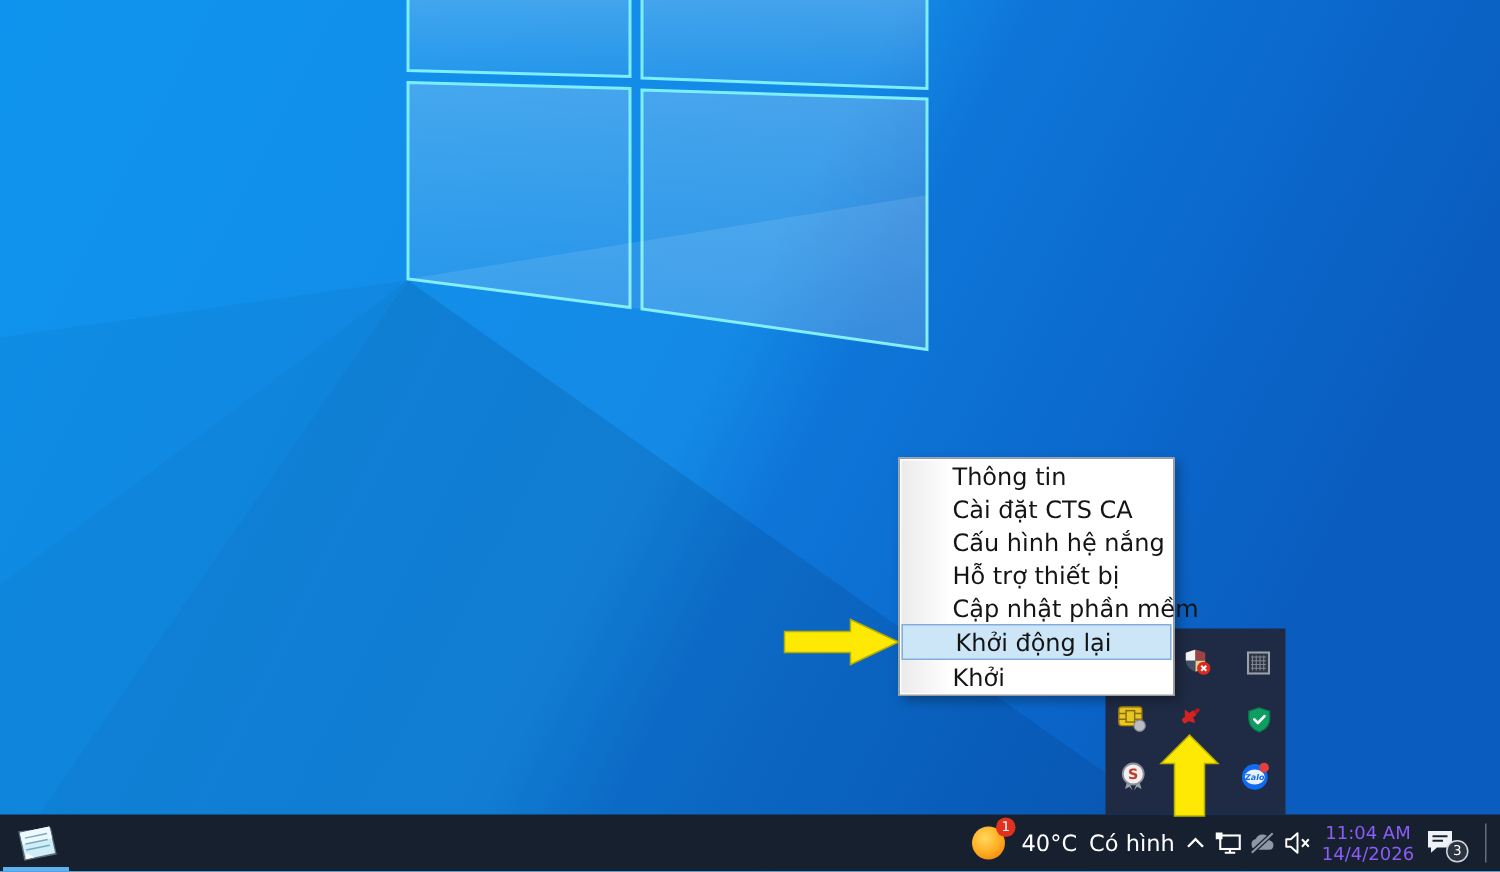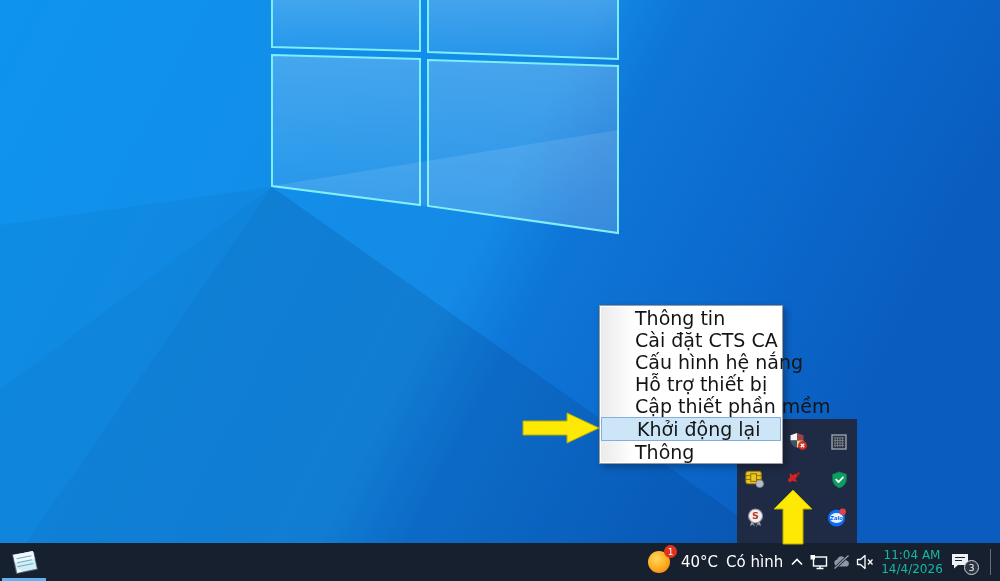--- a/index.html
+++ b/index.html
@@ -16,21 +16,21 @@
     background:#ffffff; border:1px solid #9b9b9b; z-index:30;
     box-shadow:3px 3px 7px rgba(0,0,0,0.30);
     display:flex; flex-direction:column; padding:1px 0;
   }
   .ctx-menu::before {
     content:""; position:absolute; left:1px; top:1px; bottom:1px; width:30px;
     background:linear-gradient(90deg,#ebebeb,#fdfdfd); z-index:0;
   }
   .ctx-item {
     position:relative; z-index:1; flex:1; display:flex; align-items:center;
-    padding-left:35px; font-size:19px; color:#141414; cursor:default; white-space:nowrap;
+    padding-left:35px; font-size:16px; color:#141414; cursor:default; white-space:nowrap;
   }
   .ctx-item.hl {
     background:#cde6f7; border:1px solid #84acdd; margin:0 1px; 
   }
 
   
   .tray-popup {
     position:absolute; left:737px; top:419px; width:120px; height:124px;
     background:#1f2a44; z-index:10;
   }
@@ -47,21 +47,21 @@
   .task-app { position:absolute; left:0; top:0; width:48px; height:38px; display:flex; align-items:center; justify-content:center; }
   .task-underline { position:absolute; left:2px; bottom:0; width:44px; height:3px; background:#5fb2f2; }
   .weather { position:absolute; left:645px; top:0; height:38px; display:flex; align-items:center; gap:8px; }
   .weather .sunwrap { position:relative; width:28px; height:28px; }
   .weather .wtxt { font-size:15px; color:#ffffff; }
   .wbadge {
     position:absolute; right:-4px; top:-3px; width:13px; height:13px; border-radius:50%;
     background:#e0321e; color:#fff; font-size:9px; display:flex; align-items:center; justify-content:center;
   }
   .sys-ico { position:absolute; top:0; height:38px; width:22px; display:flex; align-items:center; justify-content:center; }
-  .clock { position:absolute; left:880px; top:5px; width:64px; text-align:center; font-size:12px; line-height:14px; color:#14b8a6; }
+  .clock { position:absolute; left:880px; top:5px; width:64px; text-align:center; font-size:12px; line-height:14px; color:#8b5cf6; }
   .action { position:absolute; left:946px; top:0; width:40px; height:38px; }
   .abadge {
     position:absolute; left:18px; top:17px; width:15px; height:15px; border-radius:50%;
     background:#2b3440; border:1.5px solid #cfd6df; color:#fff; font-size:9px;
     display:flex; align-items:center; justify-content:center;
   }
   .tb-sep { position:absolute; left:990px; top:6px; width:1px; height:26px; background:rgba(255,255,255,0.35); }
 </style>
 </head>
 <body>
@@ -174,23 +174,23 @@
         <circle cx="16.5" cy="4.5" r="3.4" fill="#e63f3f"></circle>
       </svg>
     </div>
   </div>
 
   <div class="ctx-menu">
     <div class="ctx-item">Thông tin</div>
     <div class="ctx-item">Cài đặt CTS CA</div>
     <div class="ctx-item">Cấu hình hệ nắng</div>
     <div class="ctx-item">Hỗ trợ thiết bị</div>
-    <div class="ctx-item">Cập thiết phần mềm</div>
+    <div class="ctx-item">Cập nhật phần mềm</div>
     <div class="ctx-item hl">Khởi động lại</div>
-    <div class="ctx-item">Thông</div>
+    <div class="ctx-item">Khởi</div>
   </div>
 
   <svg class="arrow" style="left:520px; top:410px;" width="82" height="38" viewBox="0 0 82 38">
     <polygon points="3,11 47,11 47,3 79,18 47,33 47,25 3,25" fill="#fde903" stroke="#b8ae00" stroke-width="1"></polygon>
   </svg>
   <svg class="arrow" style="left:772px; top:488px;" width="42" height="58" viewBox="0 0 42 58">
     <polygon points="21,2 40,21 31,21 31,56 11,56 11,21 2,21" fill="#fde903" stroke="#b8ae00" stroke-width="1"></polygon>
   </svg>
 
   <div class="taskbar">

